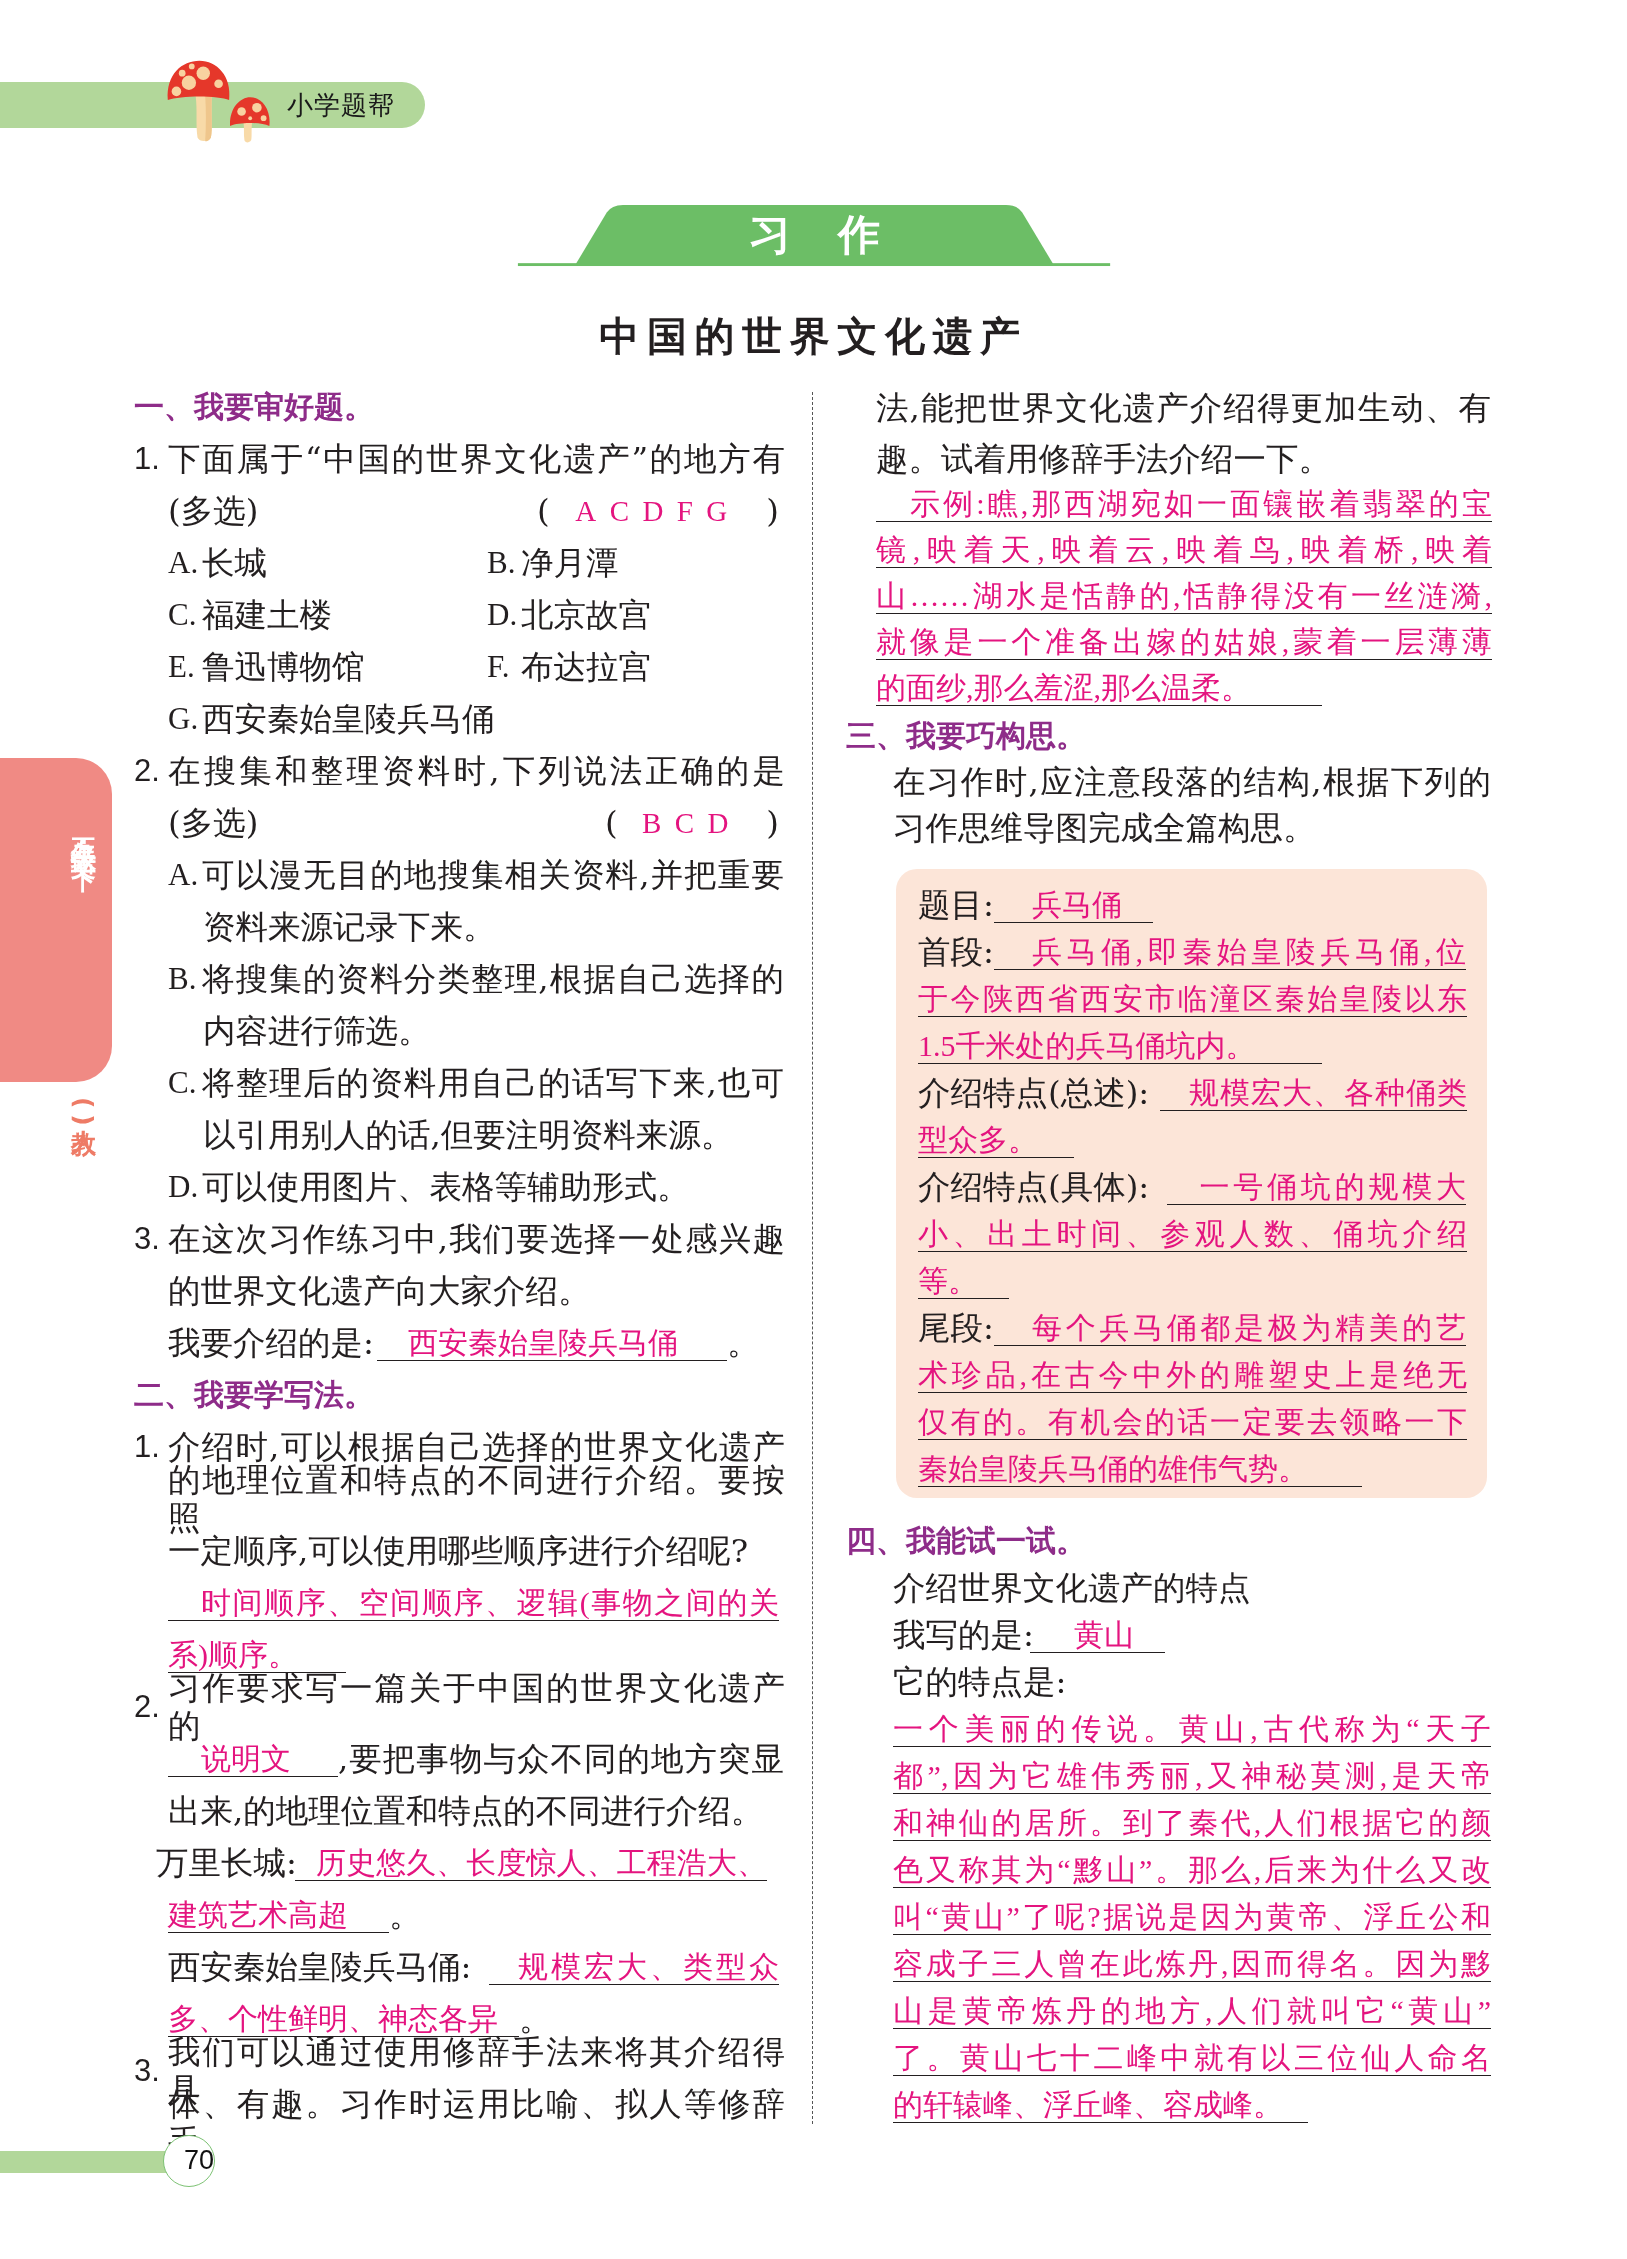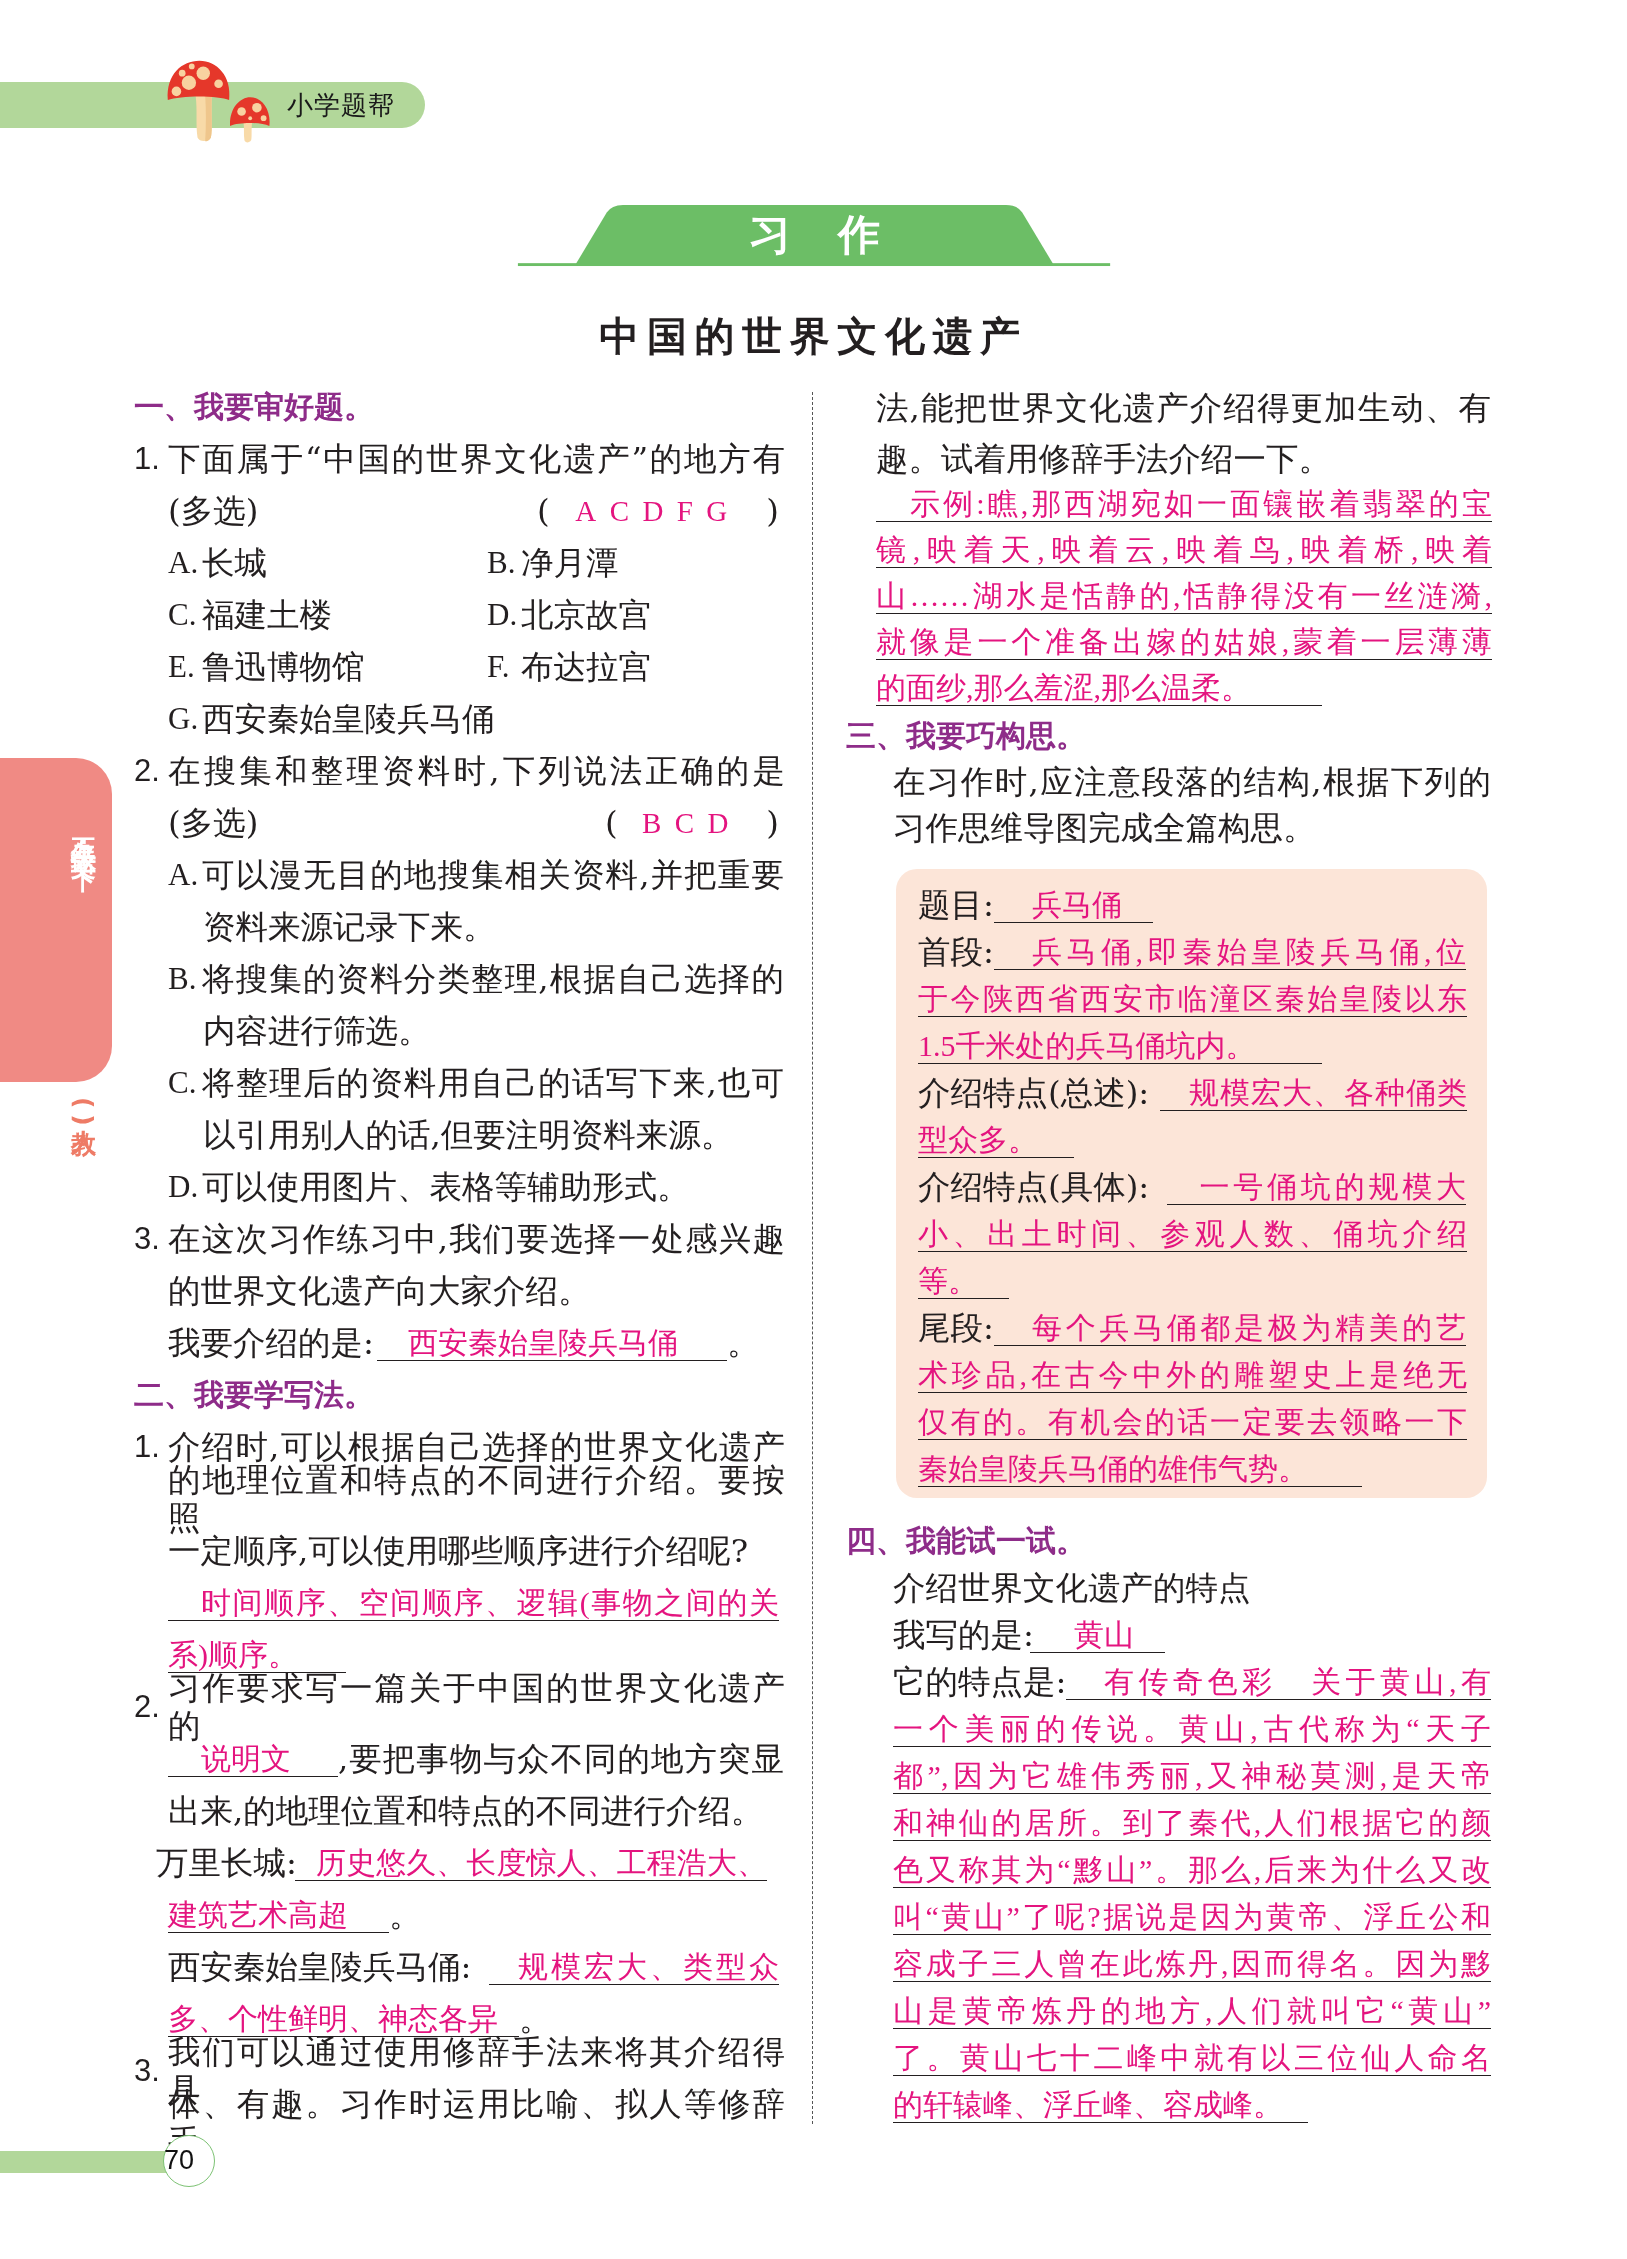--- a/index.html
+++ b/index.html
@@ -26,21 +26,21 @@
 .dot{font-size:32.5px;line-height:38px;}
 #header-bar{left:0;top:82px;width:425px;height:46px;background:#b2d79a;border-radius:0 23px 23px 0;}
 #brand{left:287px;top:89px;font-family:"DejaVu Sans","Liberation Sans",sans-serif;font-size:26px;line-height:32.5px;color:#1a1a1a;letter-spacing:1px;}
 #banner-label{left:516px;top:205px;width:597px;height:59px;line-height:59px;text-align:center;color:#fff;font-family:"DejaVu Sans","Liberation Sans",sans-serif;font-weight:bold;font-size:42px;word-spacing:32.5px;}
 #page-title{left:516px;top:311px;width:595px;text-align:center;font-size:40px;line-height:50px;font-weight:bold;letter-spacing:7.6px;font-family:"DejaVu Serif","Liberation Serif",serif;}
 #divider{left:812px;top:392px;height:1732px;width:0;border-left:1.9px dashed #555;}
 #sidebar-tab{left:0;top:758px;width:112px;height:324px;background:#f08a84;border-radius:0 36px 36px 0;}
 #sidebar-text{left:69px;top:818px;width:29px;writing-mode:vertical-rl;color:#fff;font-family:"DejaVu Sans","Liberation Sans",sans-serif;font-weight:bold;font-size:25px;letter-spacing:3.8px;line-height:29px;}
 #sidebar-edition{left:69px;top:1097px;width:29px;writing-mode:vertical-rl;color:#ee7b66;font-family:"DejaVu Sans","Liberation Sans",sans-serif;font-weight:bold;font-size:25px;letter-spacing:1.9px;line-height:29px;}
 #footer-bar{left:0;top:2151px;width:168px;height:22px;background:#b2d79a;}
-#page-num{left:163px;top:2135px;width:52px;height:52px;border:1.9px solid #7dc274;border-radius:50%;background:#fff;text-align:left;line-height:48px;font-family:"Liberation Sans","DejaVu Sans",sans-serif;font-size:27px;color:#111;}
+#page-num{left:163px;top:2135px;width:52px;height:52px;border:1.9px solid #7dc274;border-radius:50%;background:#fff;text-align:right;line-height:48px;font-family:"Liberation Sans","DejaVu Sans",sans-serif;font-size:27px;color:#111;}
 #mindmap-box{left:896px;top:869px;width:591px;height:629px;background:#fce5d8;border-radius:21px;padding:12px 8px 0 22px;}
 </style>
 </head>
 <body>
 
 <div id="header-bar" class="abs"></div>
 <svg class="abs" style="left:163px;top:55px;" width="115" height="91" viewBox="0 0 120 95">
   <path d="M34,42 L51,42 C50,60 52,78 50,86 C47,91 38,91 36,86 C34,72 36,58 34,42 Z" fill="#f8daa8"></path>
   <path d="M44,42 L51,42 C50,60 52,78 50,86 C49,89 46,90 44,90 C45,74 45,58 44,42 Z" fill="#efc68c"></path>
   <path d="M5,47 C3,20 20,6 38,6 C56,6 72,22 69,47 C58,42 18,42 5,47 Z" fill="#e5372a"></path>
@@ -407,23 +407,20 @@
       <span class="t" style="margin-left:47px">介绍世界文化遗产的特点</span>
     </div>
   <div class="row">
     <span class="t" style="margin-left:47px;width:137px">我写的是:</span>
     <span class="blank" style="width:135px;padding-left:44px">
         <span class="a">黄山</span>
       </span>
   </div>
   <div class="row">
     <span class="t" style="margin-left:47px;width:173px">它的特点是:</span>
-    <span class="blank" style="width:425px;padding-left:38px">
-        <span class="a j">有传奇色彩　关于黄山,有</span>
-      </span>
   </div>
   <div class="row">
       <span class="blank" style="margin-left:47px;width:598px">
         <span class="a j">一个美丽的传说。黄山,古代称为“天子</span>
       </span>
     </div>
   <div class="row">
       <span class="blank" style="margin-left:47px;width:598px">
         <span class="a j">都”,因为它雄伟秀丽,又神秘莫测,是天帝</span>
       </span>

